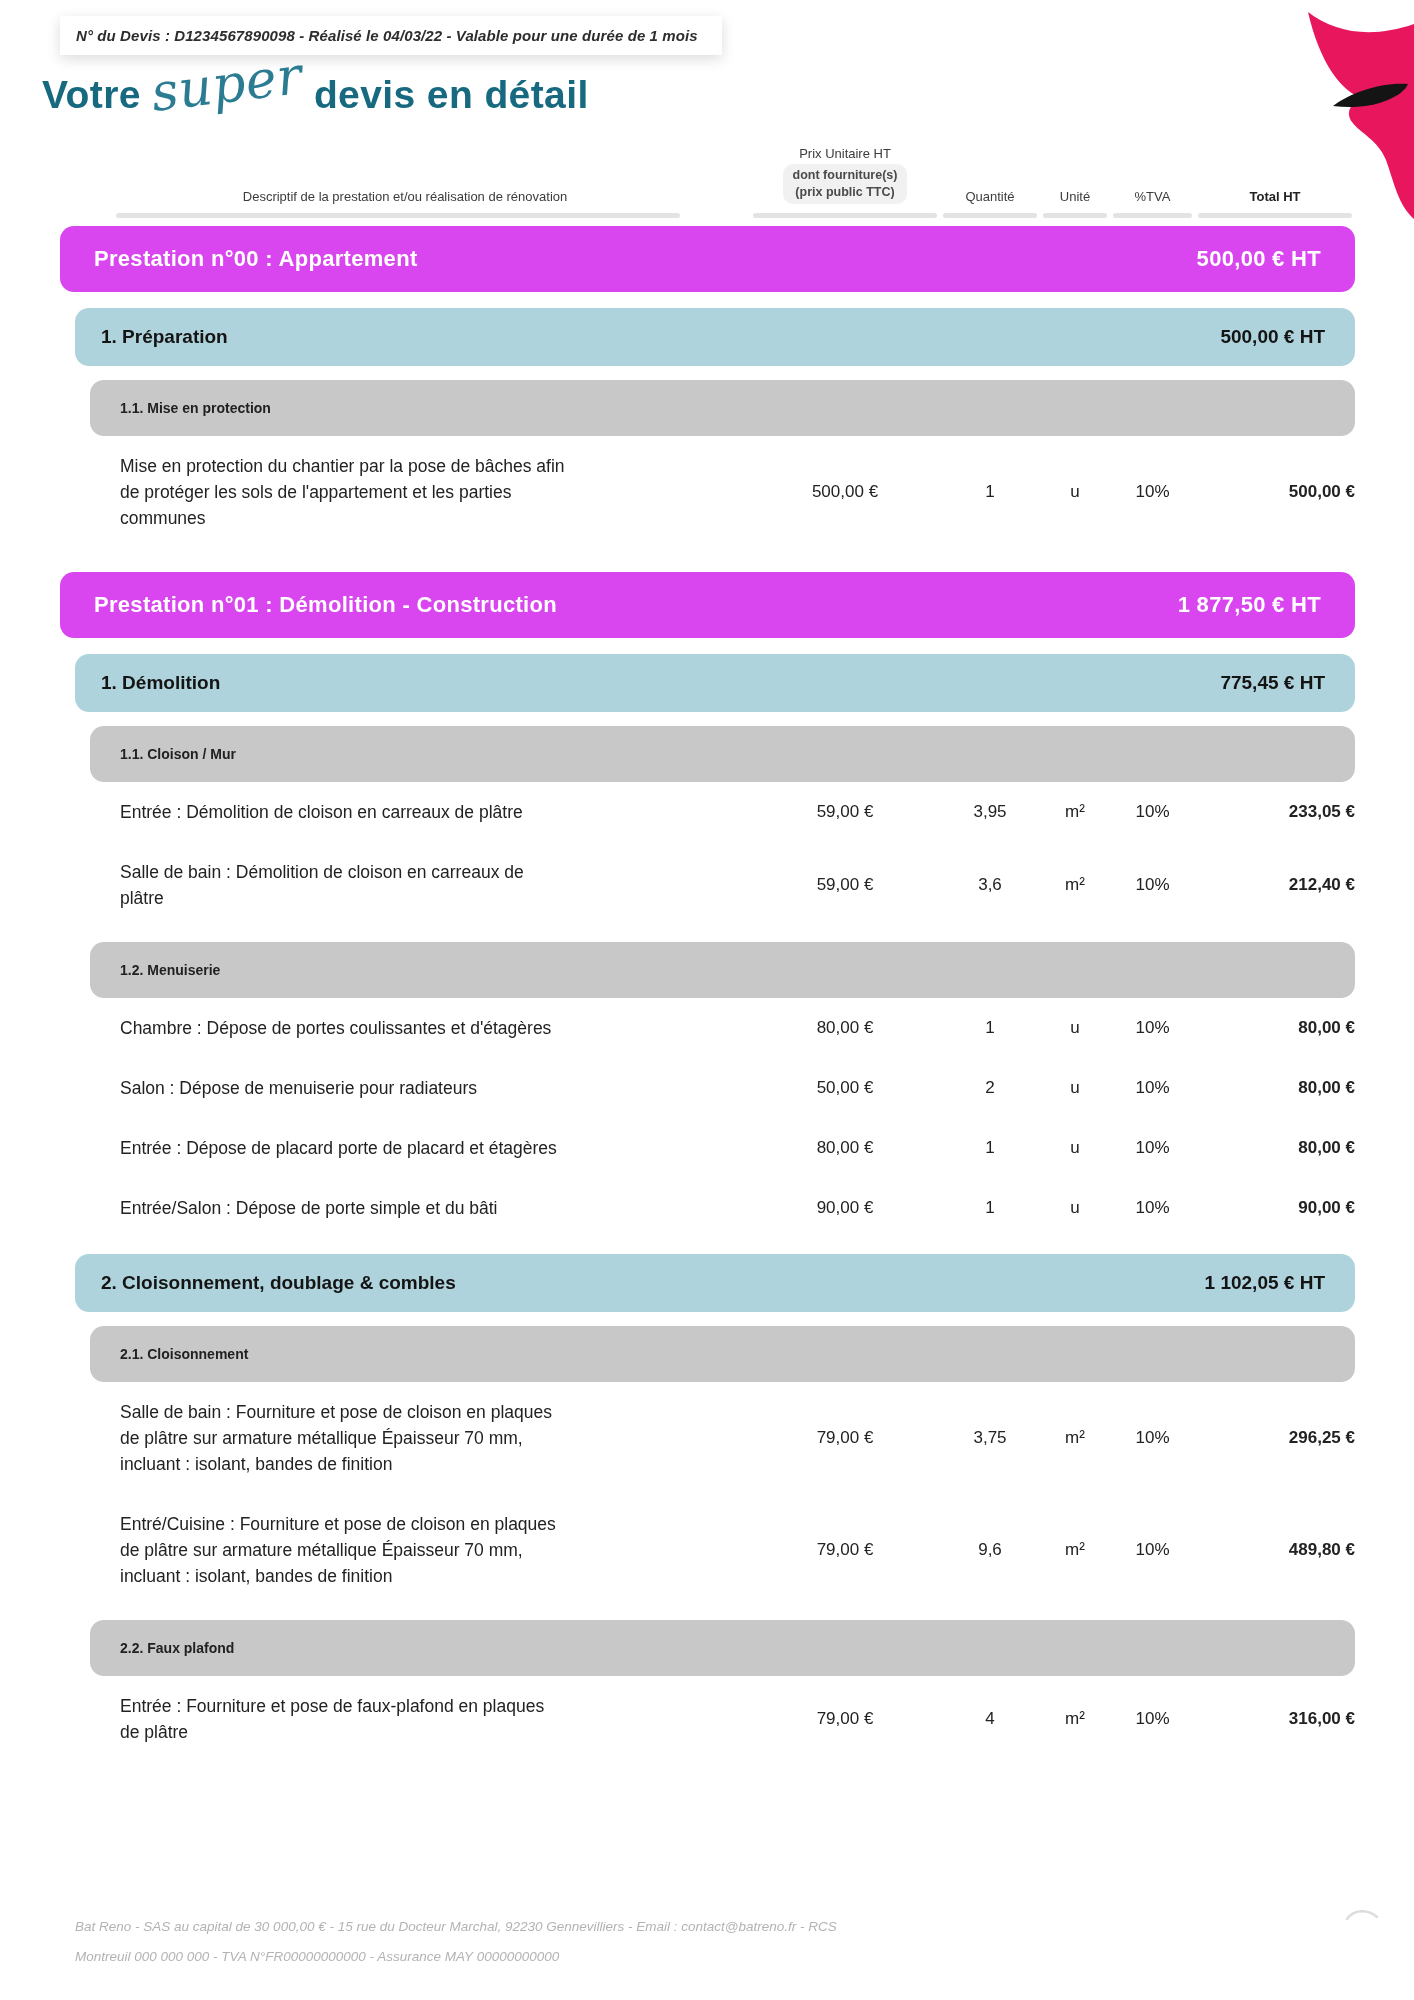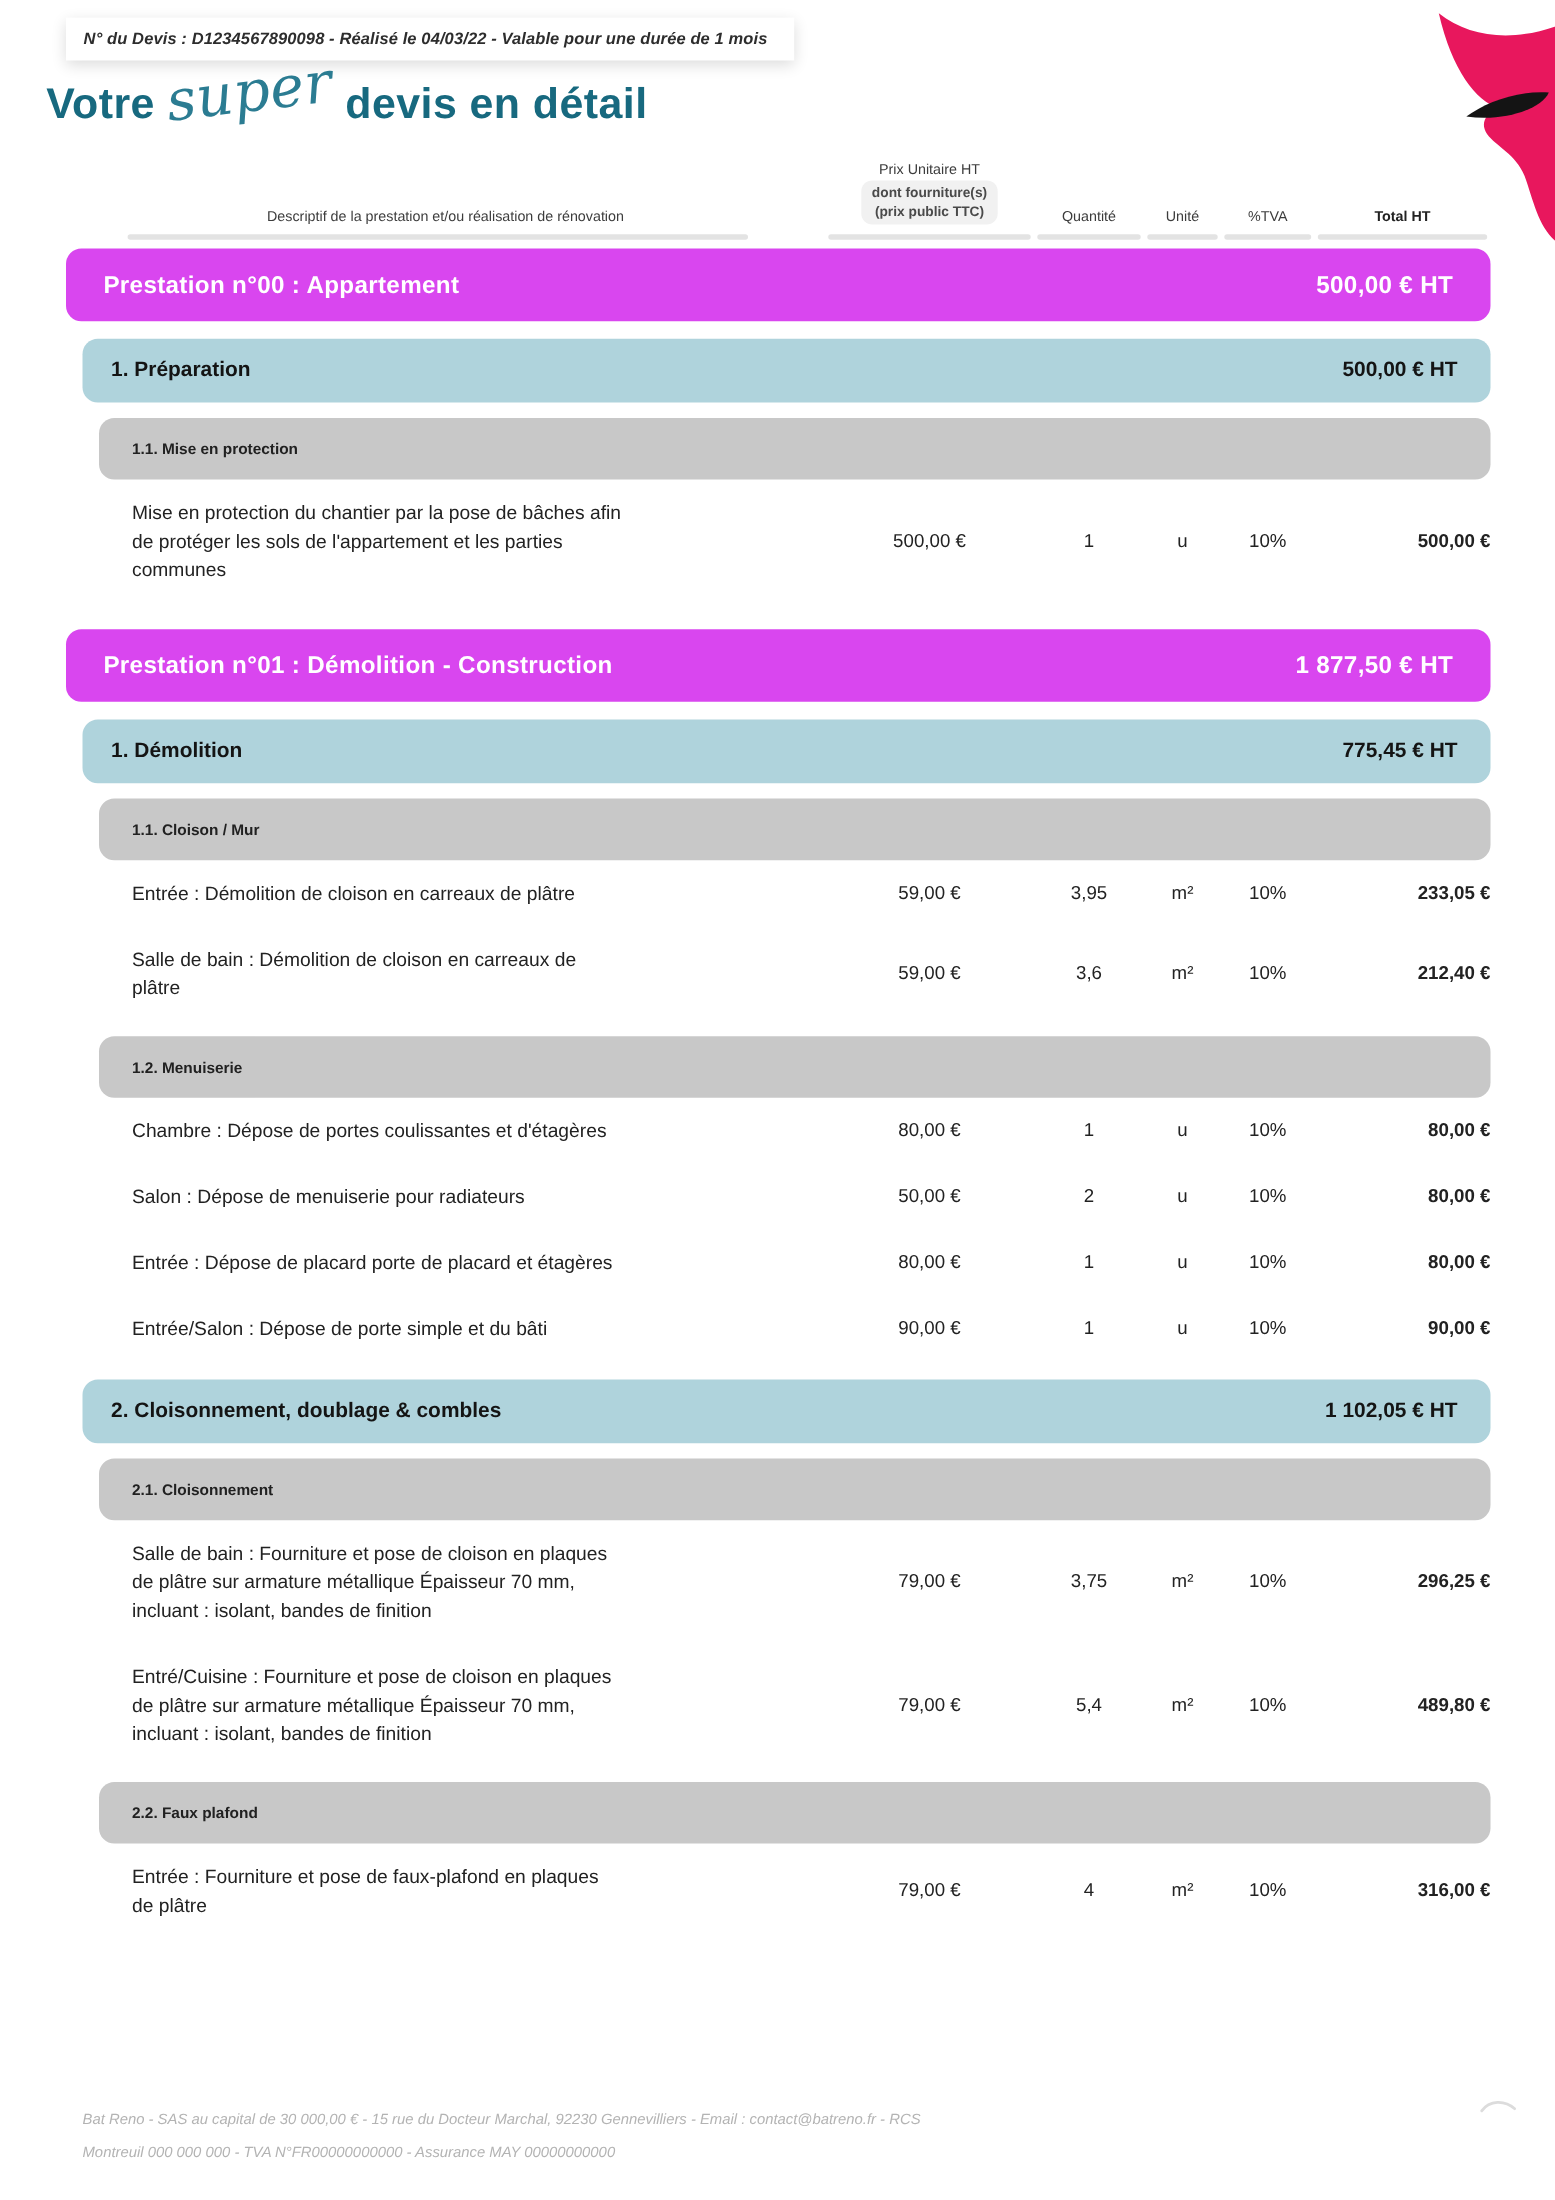--- a/index.html
+++ b/index.html
@@ -253,21 +253,21 @@
     <div class="desc">Salle de bain : Fourniture et pose de cloison en plaques de plâtre sur armature métallique Épaisseur 70 mm, incluant : isolant, bandes de finition</div>
     <div class="num">79,00 €</div>
     <div class="num">3,75</div>
     <div class="num">m²</div>
     <div class="num">10%</div>
     <div class="total">296,25 €</div>
   </div>
                   <div class="grid row">
     <div class="desc">Entré/Cuisine : Fourniture et pose de cloison en plaques de plâtre sur armature métallique Épaisseur 70 mm, incluant : isolant, bandes de finition</div>
     <div class="num">79,00 €</div>
-    <div class="num">5,4</div>
+    <div class="num">9,6</div>
     <div class="num">m²</div>
     <div class="num">10%</div>
     <div class="total">489,80 €</div>
   </div>
                 </div>
   </div>
               <div class="group">
     <div class="band band-gray">
       <span class="grp-title">2.2. Faux plafond</span>
     </div>

